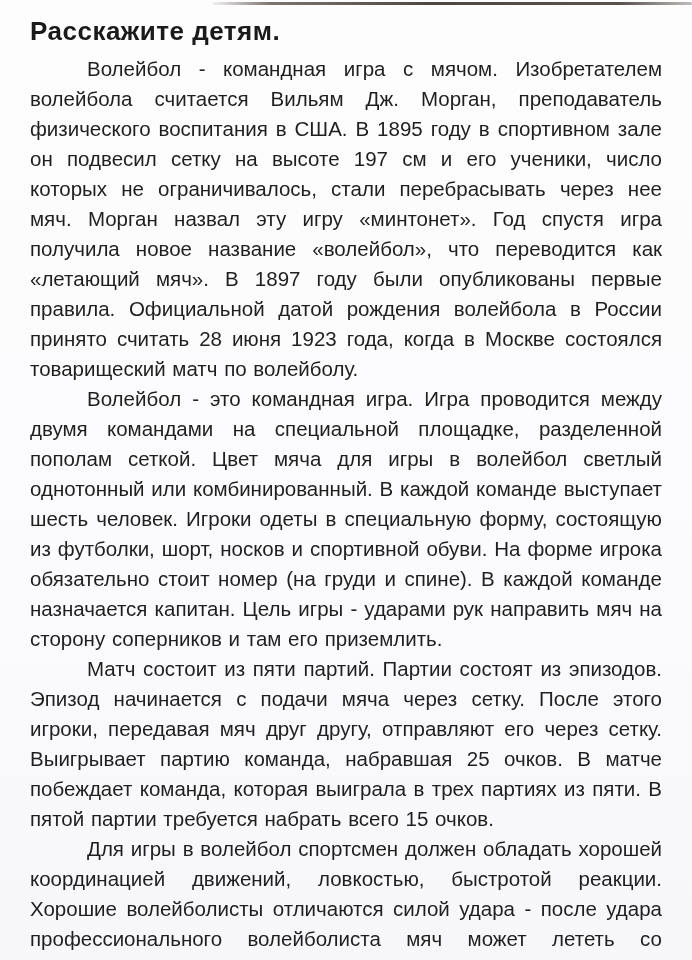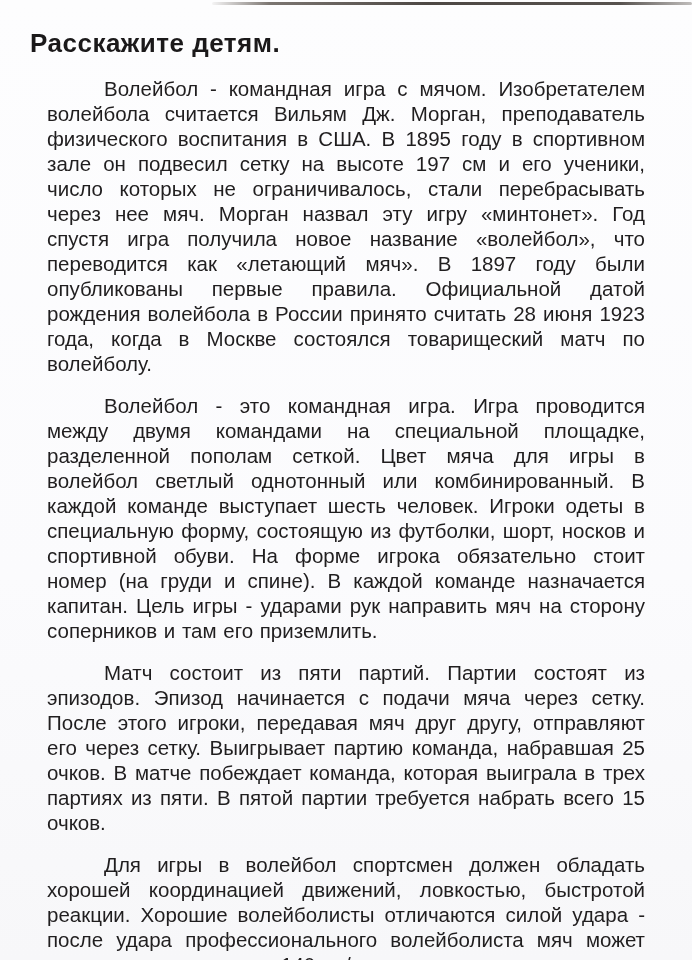--- a/index.html
+++ b/index.html
@@ -41,26 +41,26 @@
     top: 12px;
     left: 30px;
     width: 632px;
     z-index: 2;
   }
   .title {
     font-size: 26px;
     font-weight: 700;
     letter-spacing: 0.5px;
     color: #1b191a;
-    margin: 16px 0 7px 0;
+    margin: 4px 0 7px 0;
   }
   .content p {
-    margin: 17px;
+    margin: 0;
     font-size: 20.5px;
-    line-height: 25px;
+    line-height: 30px;
     color: #201e1f;
     text-align: justify;
     text-indent: 57px;
     word-spacing: 1px;
   }
   .watermark {
     position: absolute;
     top: 441px;
     left: 0;
     width: 100%;

